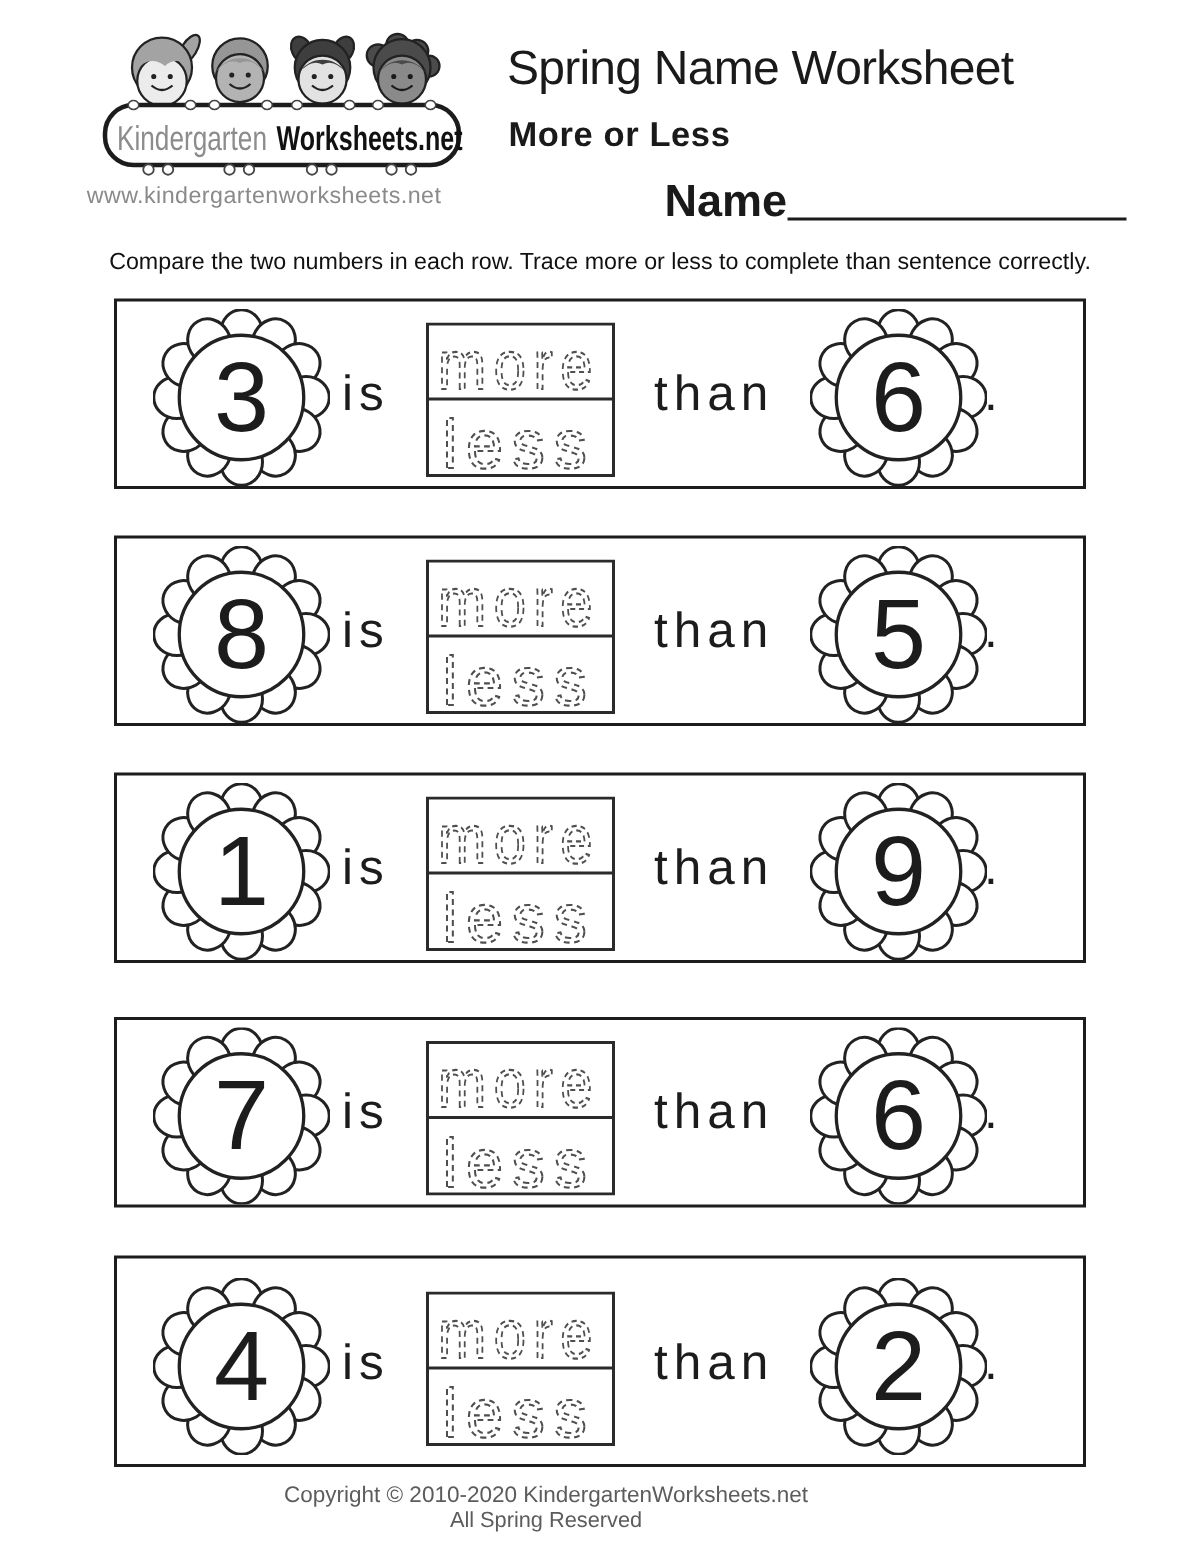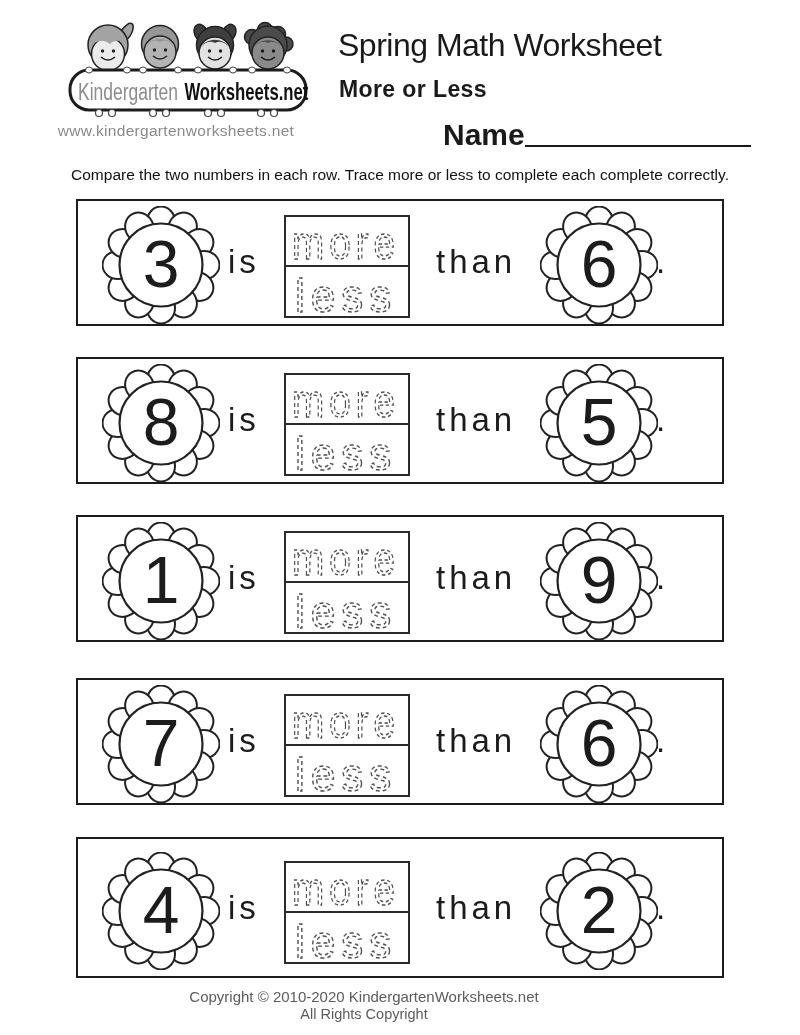--- a/index.html
+++ b/index.html
@@ -165,29 +165,29 @@
       <circle cx="195" cy="93" r="3.5"></circle>
         <circle cx="208" cy="93" r="3.5"></circle>
     </g>
     <text x="12" y="80" font-size="23" font-family="Liberation Sans, sans-serif">
       <tspan fill="#8c8c8c" textLength="100" lengthAdjust="spacingAndGlyphs">Kindergarten</tspan>
       <tspan fill="#111" font-weight="bold" textLength="124" lengthAdjust="spacingAndGlyphs">Worksheets.net</tspan>
     </text>
   </svg>
   <div class="logo-url">www.kindergartenworksheets.net</div>
 
-  <div class="title">Spring Math Worksheet</div>
+  <div class="title">Spring Name Worksheet</div>
   <div class="subtitle">More or Less</div>
 
   <div class="nameblock">
     <span class="namelabel">Name</span>
     <span class="nameline"></span>
   </div>
 
-  <div class="instructions">Compare the two numbers in each row. Trace more or less to complete each complete correctly.</div>
+  <div class="instructions">Compare the two numbers in each row. Trace more or less to complete than sentence correctly.</div>
 
   <div class="row" style="top:199px">
     <div class="row-inner">
       <div class="flower flower-left">
         <svg width="118" height="118" viewBox="0 0 118 118">
             <use href="#flower-shape"></use>
           </svg>
         <span class="num">3</span>
       </div>
       <span class="word word-is">is</span>
@@ -307,16 +307,16 @@
             <use href="#flower-shape"></use>
           </svg>
         <span class="num">2</span>
       </div>
       <span class="word period">.</span>
     </div>
   </div>
 
   <div class="footer">
     <div class="l1">Copyright © 2010-2020 KindergartenWorksheets.net</div>
-    <div class="l2">All Rights Copyright</div>
+    <div class="l2">All Spring Reserved</div>
   </div>
 
 </div>
 
 </body></html>

